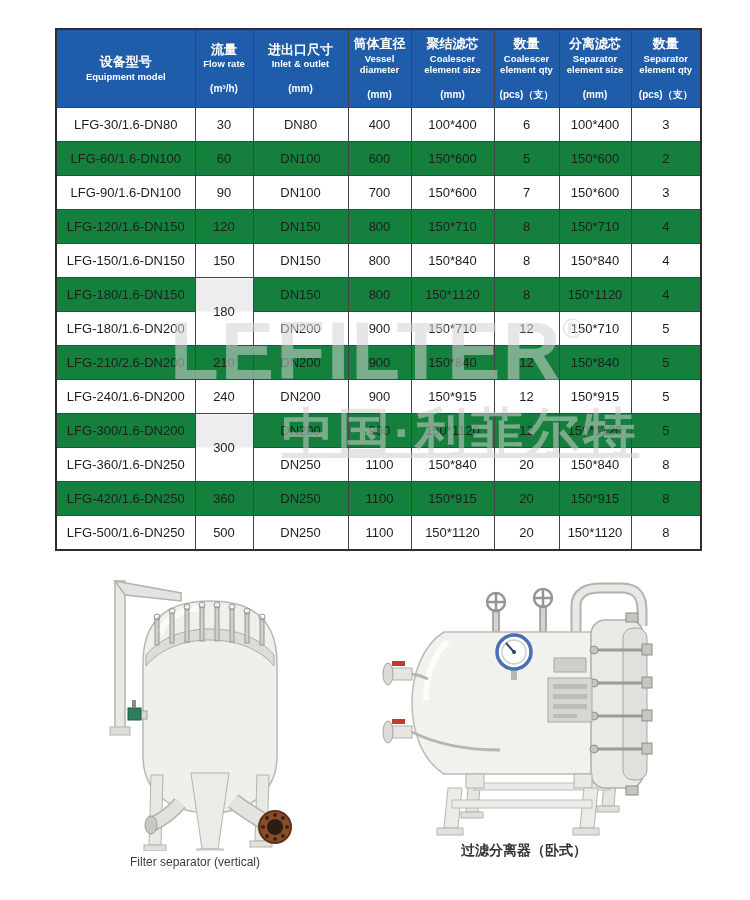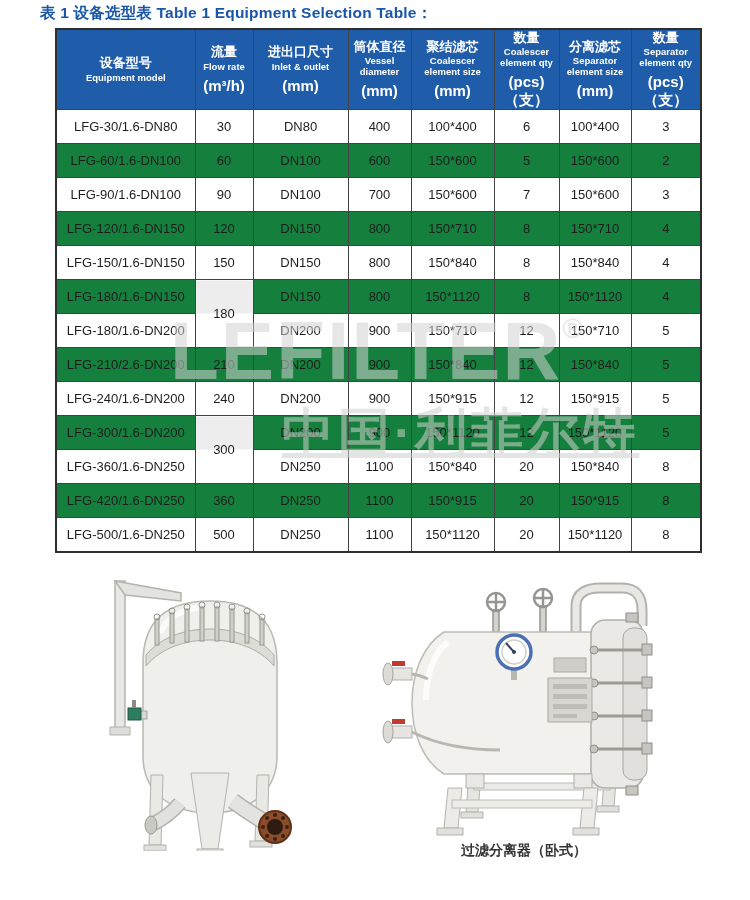--- a/index.html
+++ b/index.html
@@ -7,42 +7,41 @@
   .page{position:relative;width:750px;height:900px;background:#fff;overflow:hidden;}
 
   .page-title{position:absolute;left:40px;top:3px;font-size:15.5px;font-weight:bold;color:#1956a8;letter-spacing:.2px;}
 
   .table-wrap{position:absolute;left:55px;top:28px;width:645px;}
   table{border-collapse:collapse;table-layout:fixed;width:645px;border:2px solid #2e2e2e;}
   th,td{border:1px solid #434343;text-align:center;vertical-align:middle;padding:0 2px;overflow:hidden;}
   thead th{background:#1f5ca9;color:#fff;height:77px;font-weight:normal;}
   thead .h-zh{font-size:13px;font-weight:bold;line-height:1.25;}
   thead .h-en{font-size:9.5px;font-weight:600;line-height:1.15;margin-top:1px;}
-  thead .h-sub{font-size:15px;font-weight:600;line-height:1.2;margin-top:4px;text-align:center;}
+  thead .h-sub{font-size:10px;font-weight:600;line-height:1.2;margin-top:13px;text-align:center;}
   tbody td{height:33px;font-size:13px;color:#1d1d1d;background:#fff;}
   tbody tr.alt td{background:#15803d;}
   tbody td.merged{background:linear-gradient(#ededed 0 50%,#ffffff 50% 100%) !important;}
 
   .watermark{position:absolute;pointer-events:none;font-weight:bold;color:#d2d2d2;white-space:nowrap;}
   .wm-brand{left:170px;top:305px;font-size:80px;letter-spacing:2px;opacity:.55;transform:scaleY(1.02);}
   .wm-reg{font-size:28px;vertical-align:40px;}
   .wm-cn{left:282px;top:398px;font-size:52px;letter-spacing:4px;color:#cdd1cd;opacity:.55;text-decoration:underline;}
 
   .figure{position:absolute;text-align:center;}
   .fig-vertical{left:85px;top:563px;width:220px;}
   .fig-horizontal{left:378px;top:580px;width:292px;}
   .cap-zh{font-size:14px;font-weight:bold;color:#333;line-height:1.25;margin-top:2px;}
   .cap-en{font-size:12px;color:#3c3c3c;line-height:1.3;}
 </style>
 </head>
 <body>
 
 <div class="page">
 
-  <div class="page-title">表 1 设备选型表 Table 1 Equipment Selection Table：</div>
 
   <div class="table-wrap">
     <table>
       <colgroup>
         <col style="width:139px">
           <col style="width:58px">
           <col style="width:95px">
           <col style="width:63px">
         <col style="width:83px">
           <col style="width:65px">
@@ -281,20 +280,21 @@
           <circle cx="190" cy="276" r="2"></circle>
           <circle cx="182" cy="273" r="2"></circle>
         <circle cx="178" cy="264" r="2"></circle>
           <circle cx="182" cy="255" r="2"></circle>
       </g>
 
       <rect x="55" y="148" width="7" height="8" fill="#d8d8d2" stroke="#a5a49e"></rect>
       <rect x="43" y="145" width="13" height="12" fill="#2f7d5e" stroke="#1d5a41"></rect>
       <rect x="47" y="137" width="4" height="8" fill="#8b8b85"></rect>
     </svg>
+    <div class="cap-en">Filter separator (vertical)</div>
   </div>
 
   <div class="figure fig-horizontal">
     <svg width="292" height="256" viewBox="0 0 292 256">
 
       <polygon points="92,182 104,182 100,232 88,232" fill="#e5e5e1" stroke="#b4b4ae"></polygon>
       <rect x="83" y="232" width="22" height="6" fill="#dfdfdb" stroke="#b4b4ae"></rect>
       <polygon points="228,178 240,178 236,226 224,226" fill="#e5e5e1" stroke="#b4b4ae"></polygon>
       <rect x="219" y="226" width="22" height="6" fill="#dfdfdb" stroke="#b4b4ae"></rect>
       <rect x="96" y="203" width="136" height="7" fill="#eceae6" stroke="#bcbcb6"></rect>

